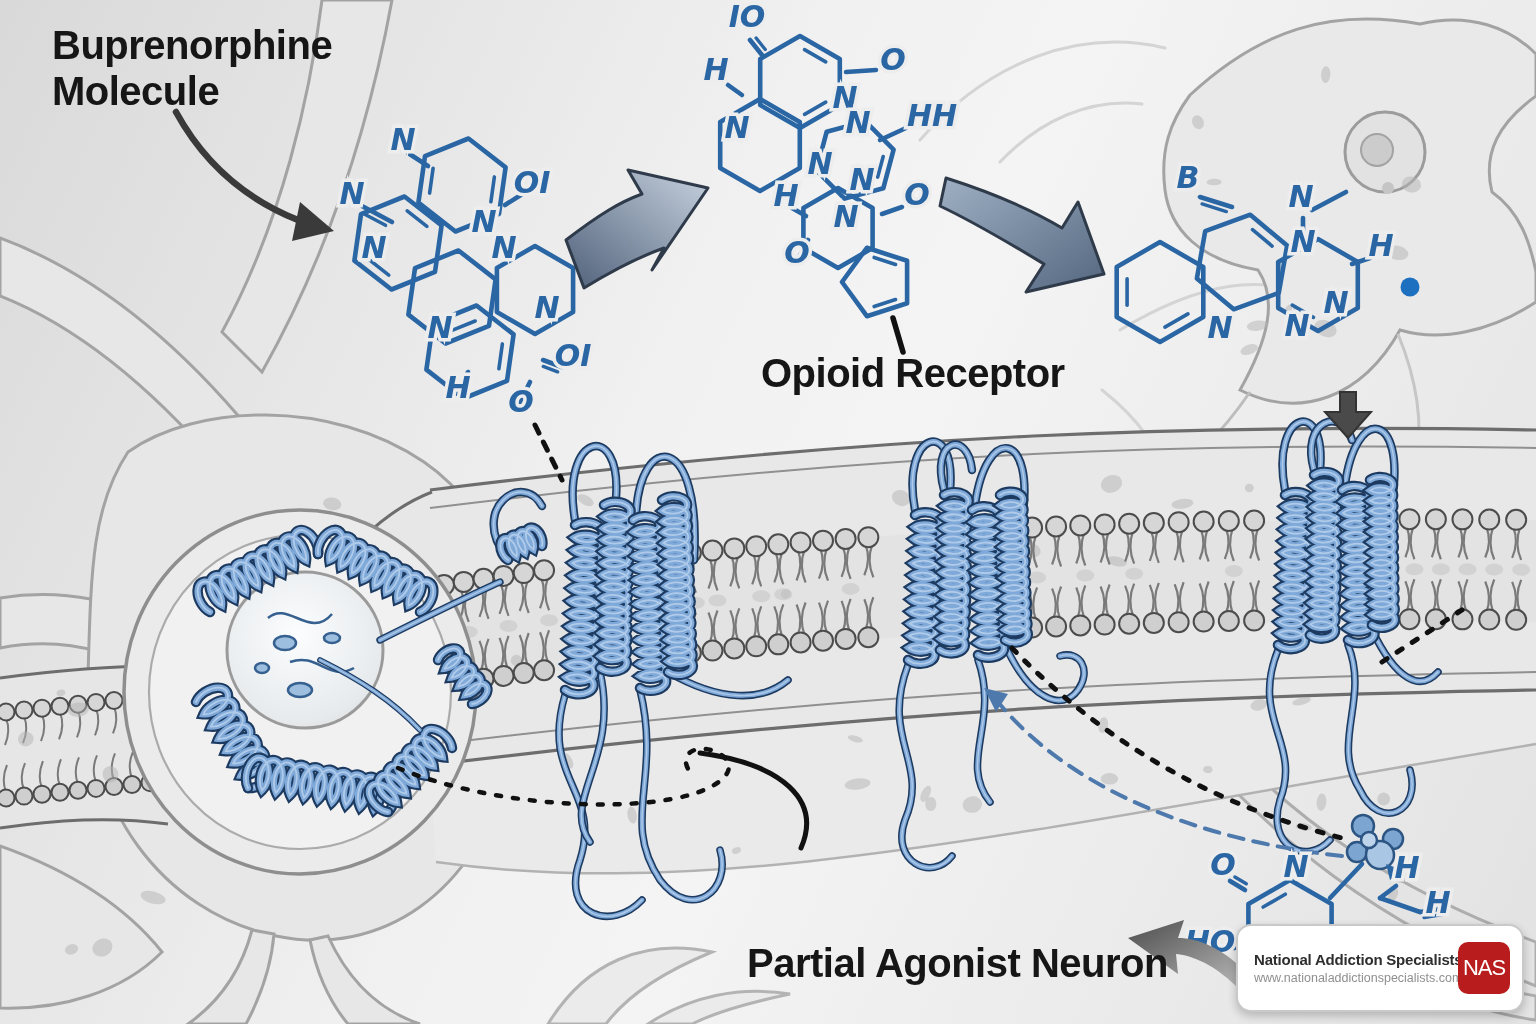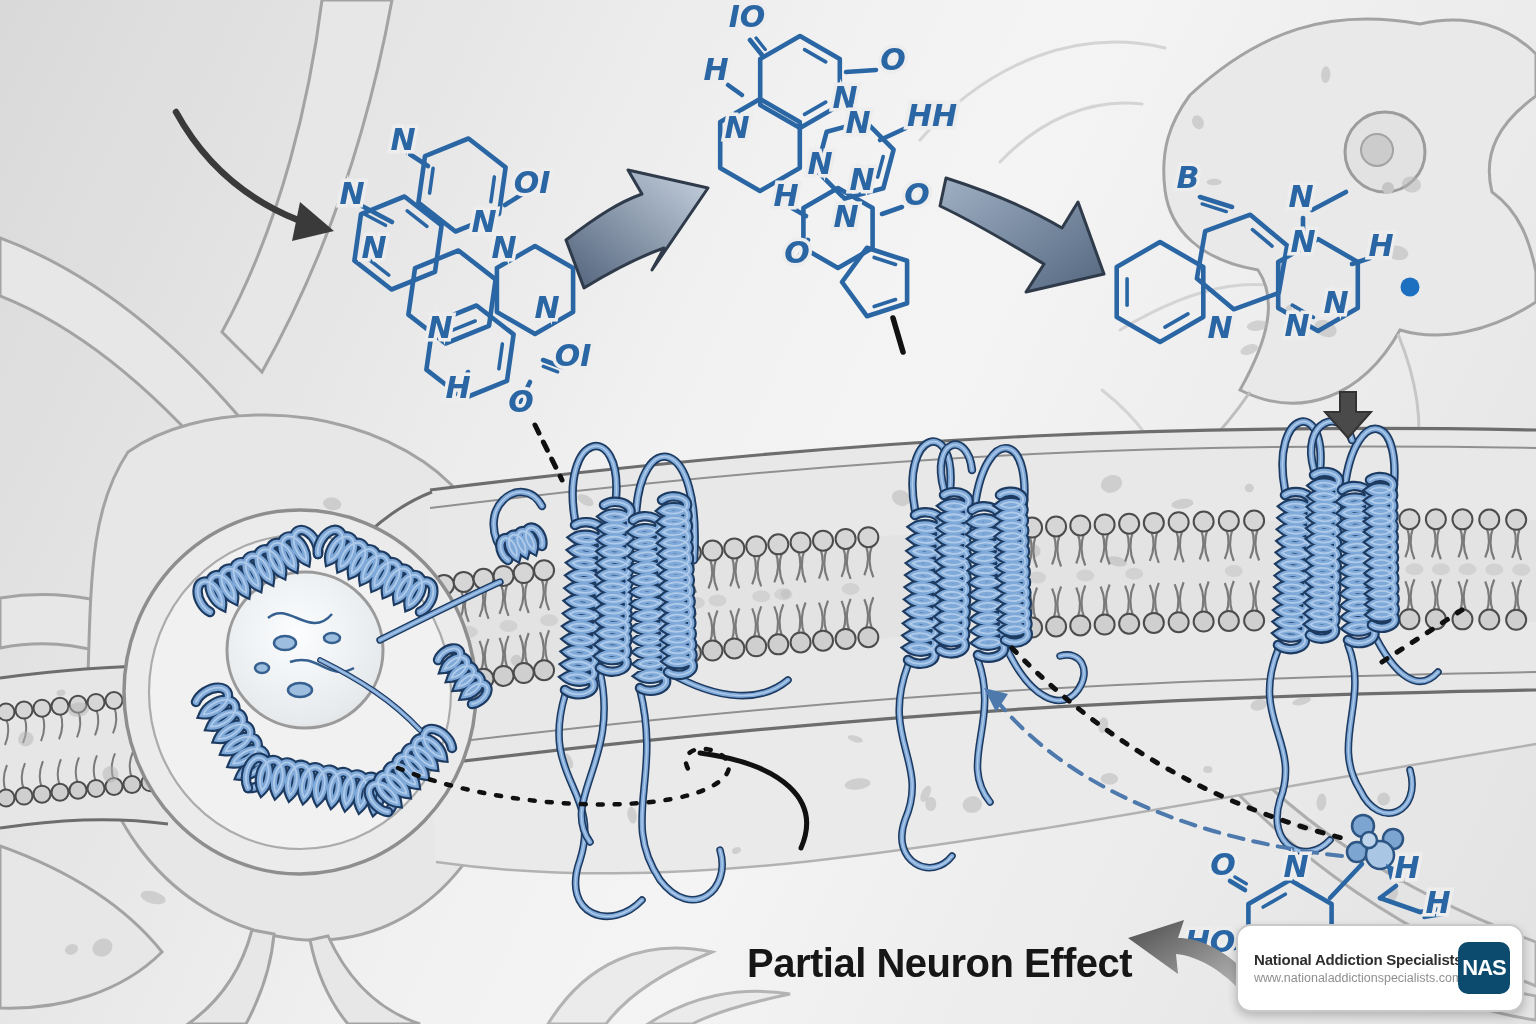--- a/index.html
+++ b/index.html
@@ -17,23 +17,23 @@
     position:absolute;left:1236px;top:924px;width:288px;height:88px;
     background:#ffffff;border:2px solid #c9c9c9;border-radius:15px;
     box-shadow:0 4px 10px rgba(0,0,0,0.22);
     display:flex;align-items:center;justify-content:space-between;
     padding:0 12px 0 16px;box-sizing:border-box;
   }
   .card-text{flex:1;min-width:0;text-align:center;padding-right:8px;}
   .card-title{font-size:15px;font-weight:700;color:#2e2e2e;letter-spacing:-0.2px;white-space:nowrap;}
   .card-url{font-size:12.5px;color:#8f8f8f;margin-top:3px;white-space:nowrap;}
   .card-logo{
-    width:52px;height:52px;background:#0c4a6e;border-radius:10px;flex:0 0 auto;
+    width:52px;height:52px;background:#b91c1c;border-radius:10px;flex:0 0 auto;
     display:flex;align-items:center;justify-content:center;
-    color:#fff;font-weight:700;font-size:22px;letter-spacing:-1px;
+    color:#fff;font-weight:400;font-size:22px;letter-spacing:-1px;
   }
 </style>
 </head>
 <body>
 
 <div class="stage">
 
 <svg id="scene" width="1536" height="1024" viewBox="0 0 1536 1024">
   <defs>
     <linearGradient id="gSteel" x1="0" y1="1" x2="1" y2="0">
@@ -700,21 +700,26 @@
     <path d="M176,112 C205,165 248,200 298,220" fill="none" stroke="#3a3a3a" stroke-width="6.5" stroke-linecap="round"></path>
     <polygon points="300,202 334,231 292,241" fill="#3a3a3a"></polygon>
     <path d="M566,240 C600,214 620,202 642,194 L628,170 L708,188 L652,270 L664,248 C636,258 610,272 584,288 Z" fill="url(#gSteel)" stroke="#2f3b4a" stroke-width="3" stroke-linejoin="round"></path>
     <path d="M946,178 C990,192 1032,210 1062,228 L1078,202 L1104,274 L1026,292 L1044,264 C1014,246 978,224 940,206 Z" fill="url(#gSteel2)" stroke="#2f3b4a" stroke-width="3" stroke-linejoin="round"></path>
     <polygon points="1340,392 1356,392 1356,412 1371,412 1348,438 1325,412 1340,412" fill="#4a4a4a" stroke="#333333" stroke-width="2"></polygon>
     <path d="M1246,972 C1222,948 1198,938 1178,938 L1184,920 L1128,938 L1178,974 L1176,954 C1198,956 1220,970 1238,988 Z" fill="url(#gGray)" stroke="none"></path>
     <path d="M893,318 L903,352" stroke="#111111" stroke-width="5.5" stroke-linecap="round"></path>
   </g>
 </svg>
 
-  <div class="lbl" style="left:747px;top:940px;">Partial Neuron Effect</div>
+  <div class="lbl" style="left:52px;top:22px;">
+    <div>Buprenorphine</div>
+    <div>Molecule</div>
+  </div>
+  <div class="lbl" style="left:761px;top:350px;">Opioid Receptor</div>
+  <div class="lbl" style="left:747px;top:940px;">Partial Agonist Neuron</div>
 
   <div class="card">
     <div class="card-text">
       <div class="card-title">National Addiction Specialists</div>
       <div class="card-url">www.nationaladdictionspecialists.com</div>
     </div>
     <div class="card-logo">NAS</div>
   </div>
 </div>
 

